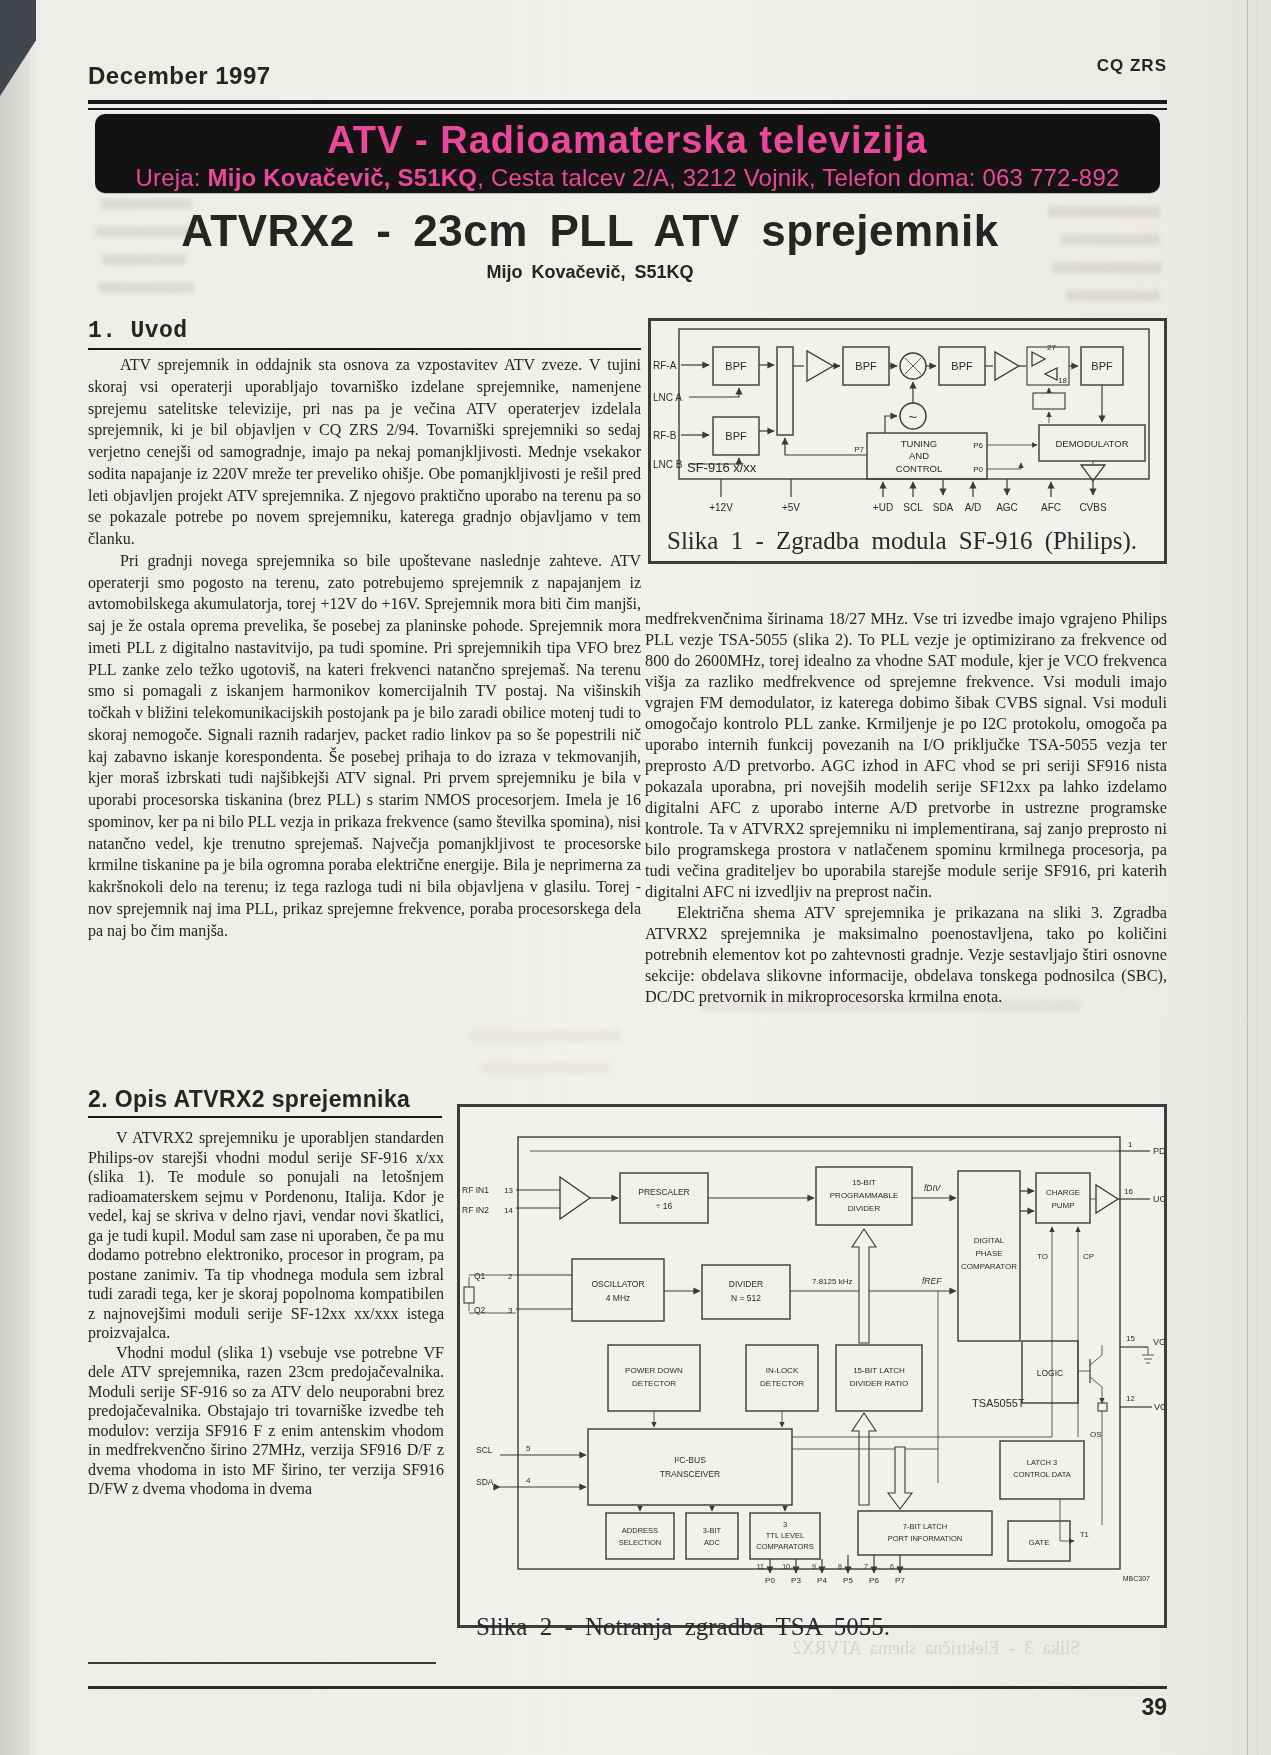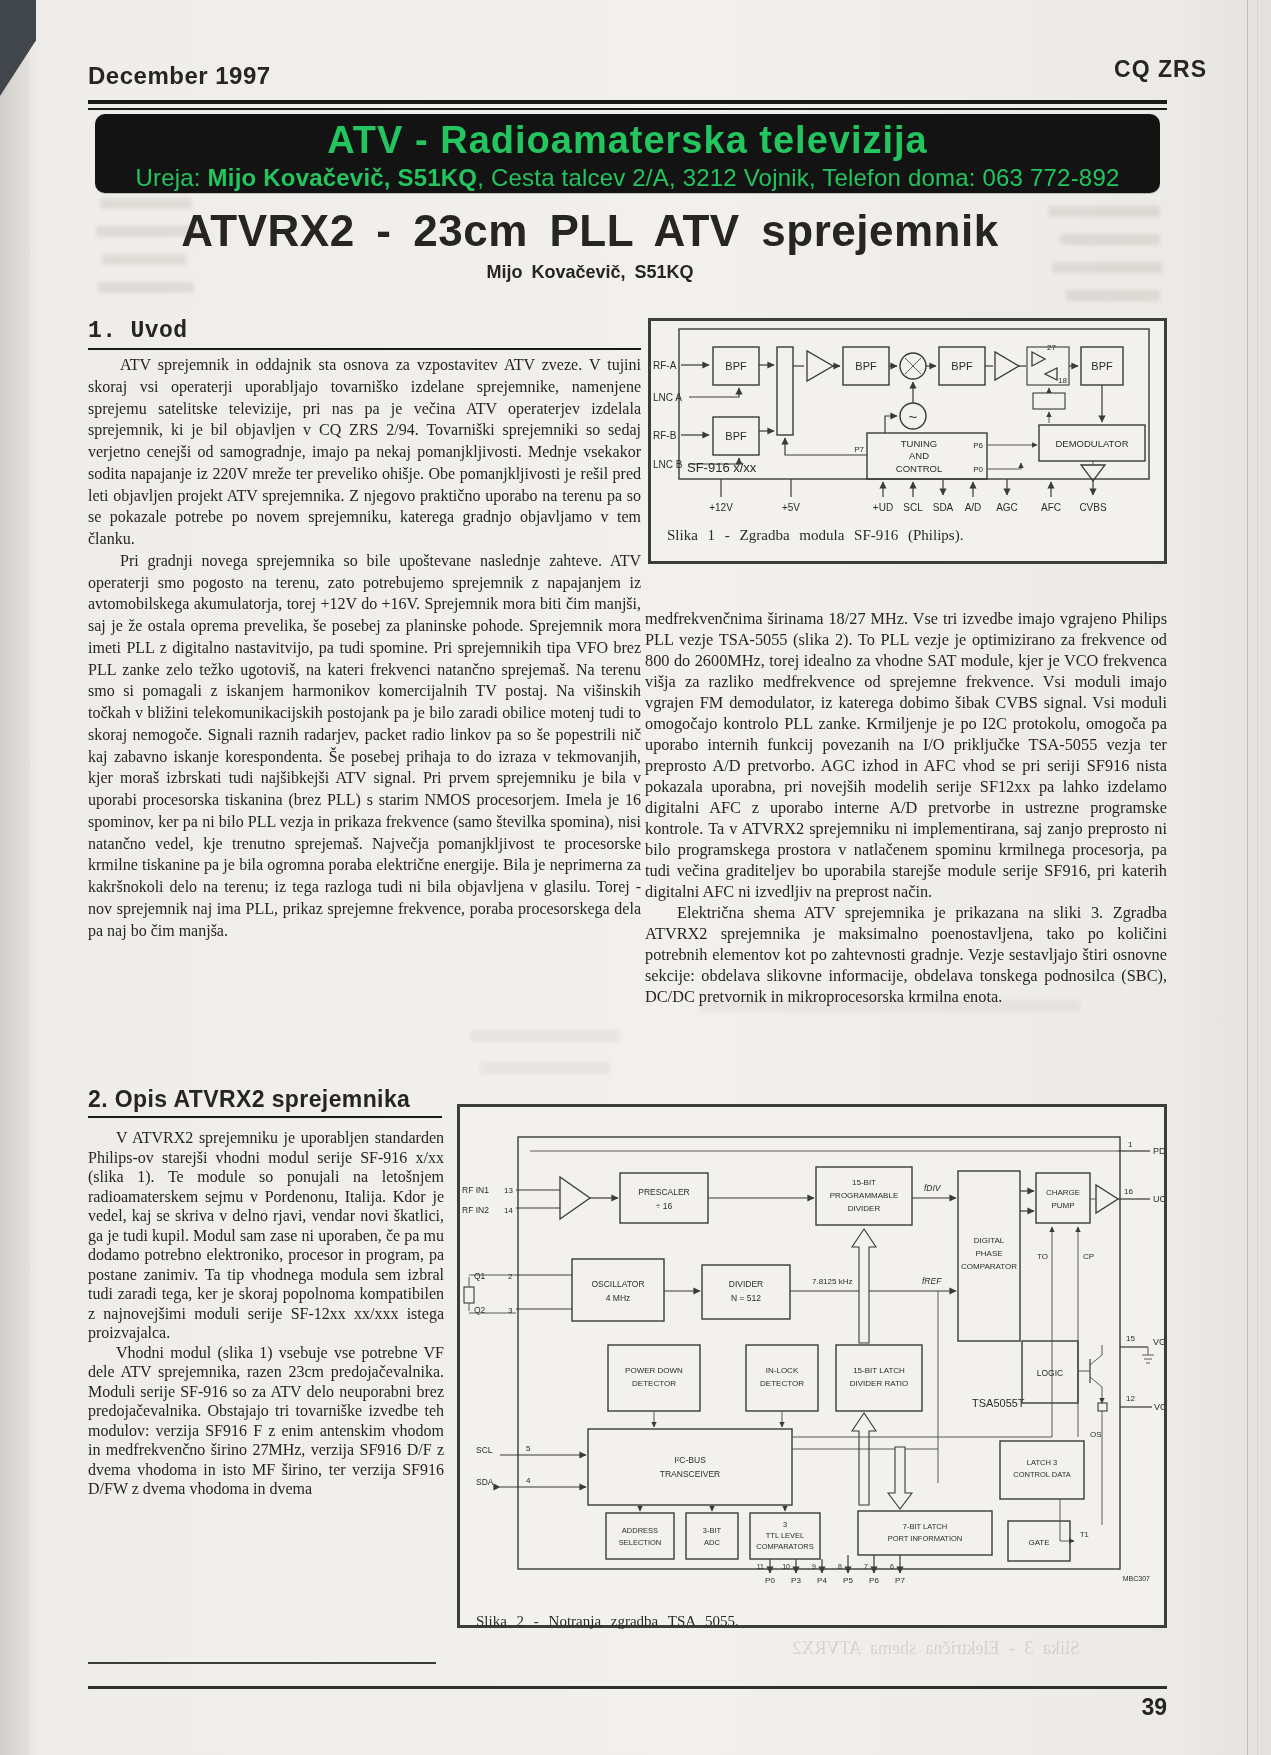--- a/index.html
+++ b/index.html
@@ -12,41 +12,41 @@
   .sans{font-family:"Liberation Sans", sans-serif;}
   
   .left-strip{left:0;top:0;width:30px;height:1755px;background:linear-gradient(90deg,#cfcdc9,#e4e2de);}
   .corner-dark{left:0;top:0;width:36px;height:96px;background:#41464c;clip-path:polygon(0 0,100% 0,100% 42%,0 100%);}
   .edge-line1{left:1247px;top:0;width:1px;height:1755px;background:#c2c0bc;}
   .edge-line2{left:1257px;top:0;width:1px;height:1755px;background:#d6d4d0;}
   .bleed{background:#6e6758;opacity:.13;filter:blur(2px);border-radius:2px;}
   .bleed2{background:#6e6758;opacity:.07;filter:blur(2px);border-radius:2px;}
   
   .hdr-date{left:88px;top:62px;font-size:24px;font-weight:900;letter-spacing:.5px;}
-  .hdr-mag{left:1007px;top:56px;width:200px;text-align:right;font-size:23px;font-weight:900;letter-spacing:1px;}
+  .hdr-mag{left:967px;top:56px;width:200px;text-align:right;font-size:17px;font-weight:900;letter-spacing:1px;}
   .rule{background:#191919;}
   
-  .banner{left:95px;top:114px;width:1065px;height:79px;background:#131313;border-radius:10px;text-align:center;color:#22c55e;box-shadow:0 1px 0 #00000033;}
+  .banner{left:95px;top:114px;width:1065px;height:79px;background:#131313;border-radius:10px;text-align:center;color:#ec4899;box-shadow:0 1px 0 #00000033;}
   .banner-title{font-size:38px;font-weight:900;letter-spacing:1px;margin-top:5px;}
   .banner-sub{font-size:24px;font-weight:500;margin-top:2px;letter-spacing:.2px;}
   .banner-sub b{font-weight:800;}
   
   .art-title{left:150px;top:206px;width:880px;text-align:center;font-size:44px;font-weight:900;word-spacing:9px;letter-spacing:.5px;}
   .art-author{left:150px;top:262px;width:880px;text-align:center;font-size:18px;font-weight:800;word-spacing:4px;}
   .sec-head{font-size:23px;font-weight:900;letter-spacing:.4px;}
   
   .col p{margin:0;text-align:justify;}
   .col .ind{text-indent:32px;}
   .col1{left:88px;top:354px;width:553px;font-size:16px;line-height:1.36;}
   .colr{left:645px;top:608px;width:522px;font-size:16.3px;line-height:1.29;}
   .col2{left:88px;top:1128px;width:356px;font-size:16px;line-height:1.22;}
   .col2 .ind{text-indent:28px;}
   
   .figbox{background:#f2f1ee;border:3px solid #3d3d3d;}
-  .figcap{font-size:15px;word-spacing:6px;color:#2a2a2a;}
+  .figcap{font-size:25px;word-spacing:6px;color:#2a2a2a;}
   svg text{font-family:"Liberation Sans", sans-serif;fill:#2b2b2b;}
   svg .bx{fill:none;stroke:#3a3a3a;stroke-width:1.4;}
   svg .bxl{fill:none;stroke:#3a3a3a;stroke-width:1.1;}
   svg .w{fill:none;stroke:#3a3a3a;stroke-width:1.2;}
   svg .wt{fill:none;stroke:#4a4a4a;stroke-width:.9;}
   svg .tri{fill:none;stroke:#3a3a3a;stroke-width:1.3;}
   .ghost{transform:scaleX(-1);opacity:.14;color:#333;font-size:18px;word-spacing:5px;filter:blur(.5px);}
   .pagenum{left:967px;top:1694px;width:200px;text-align:right;font-size:23px;font-weight:900;}
 </style>
 </head>

